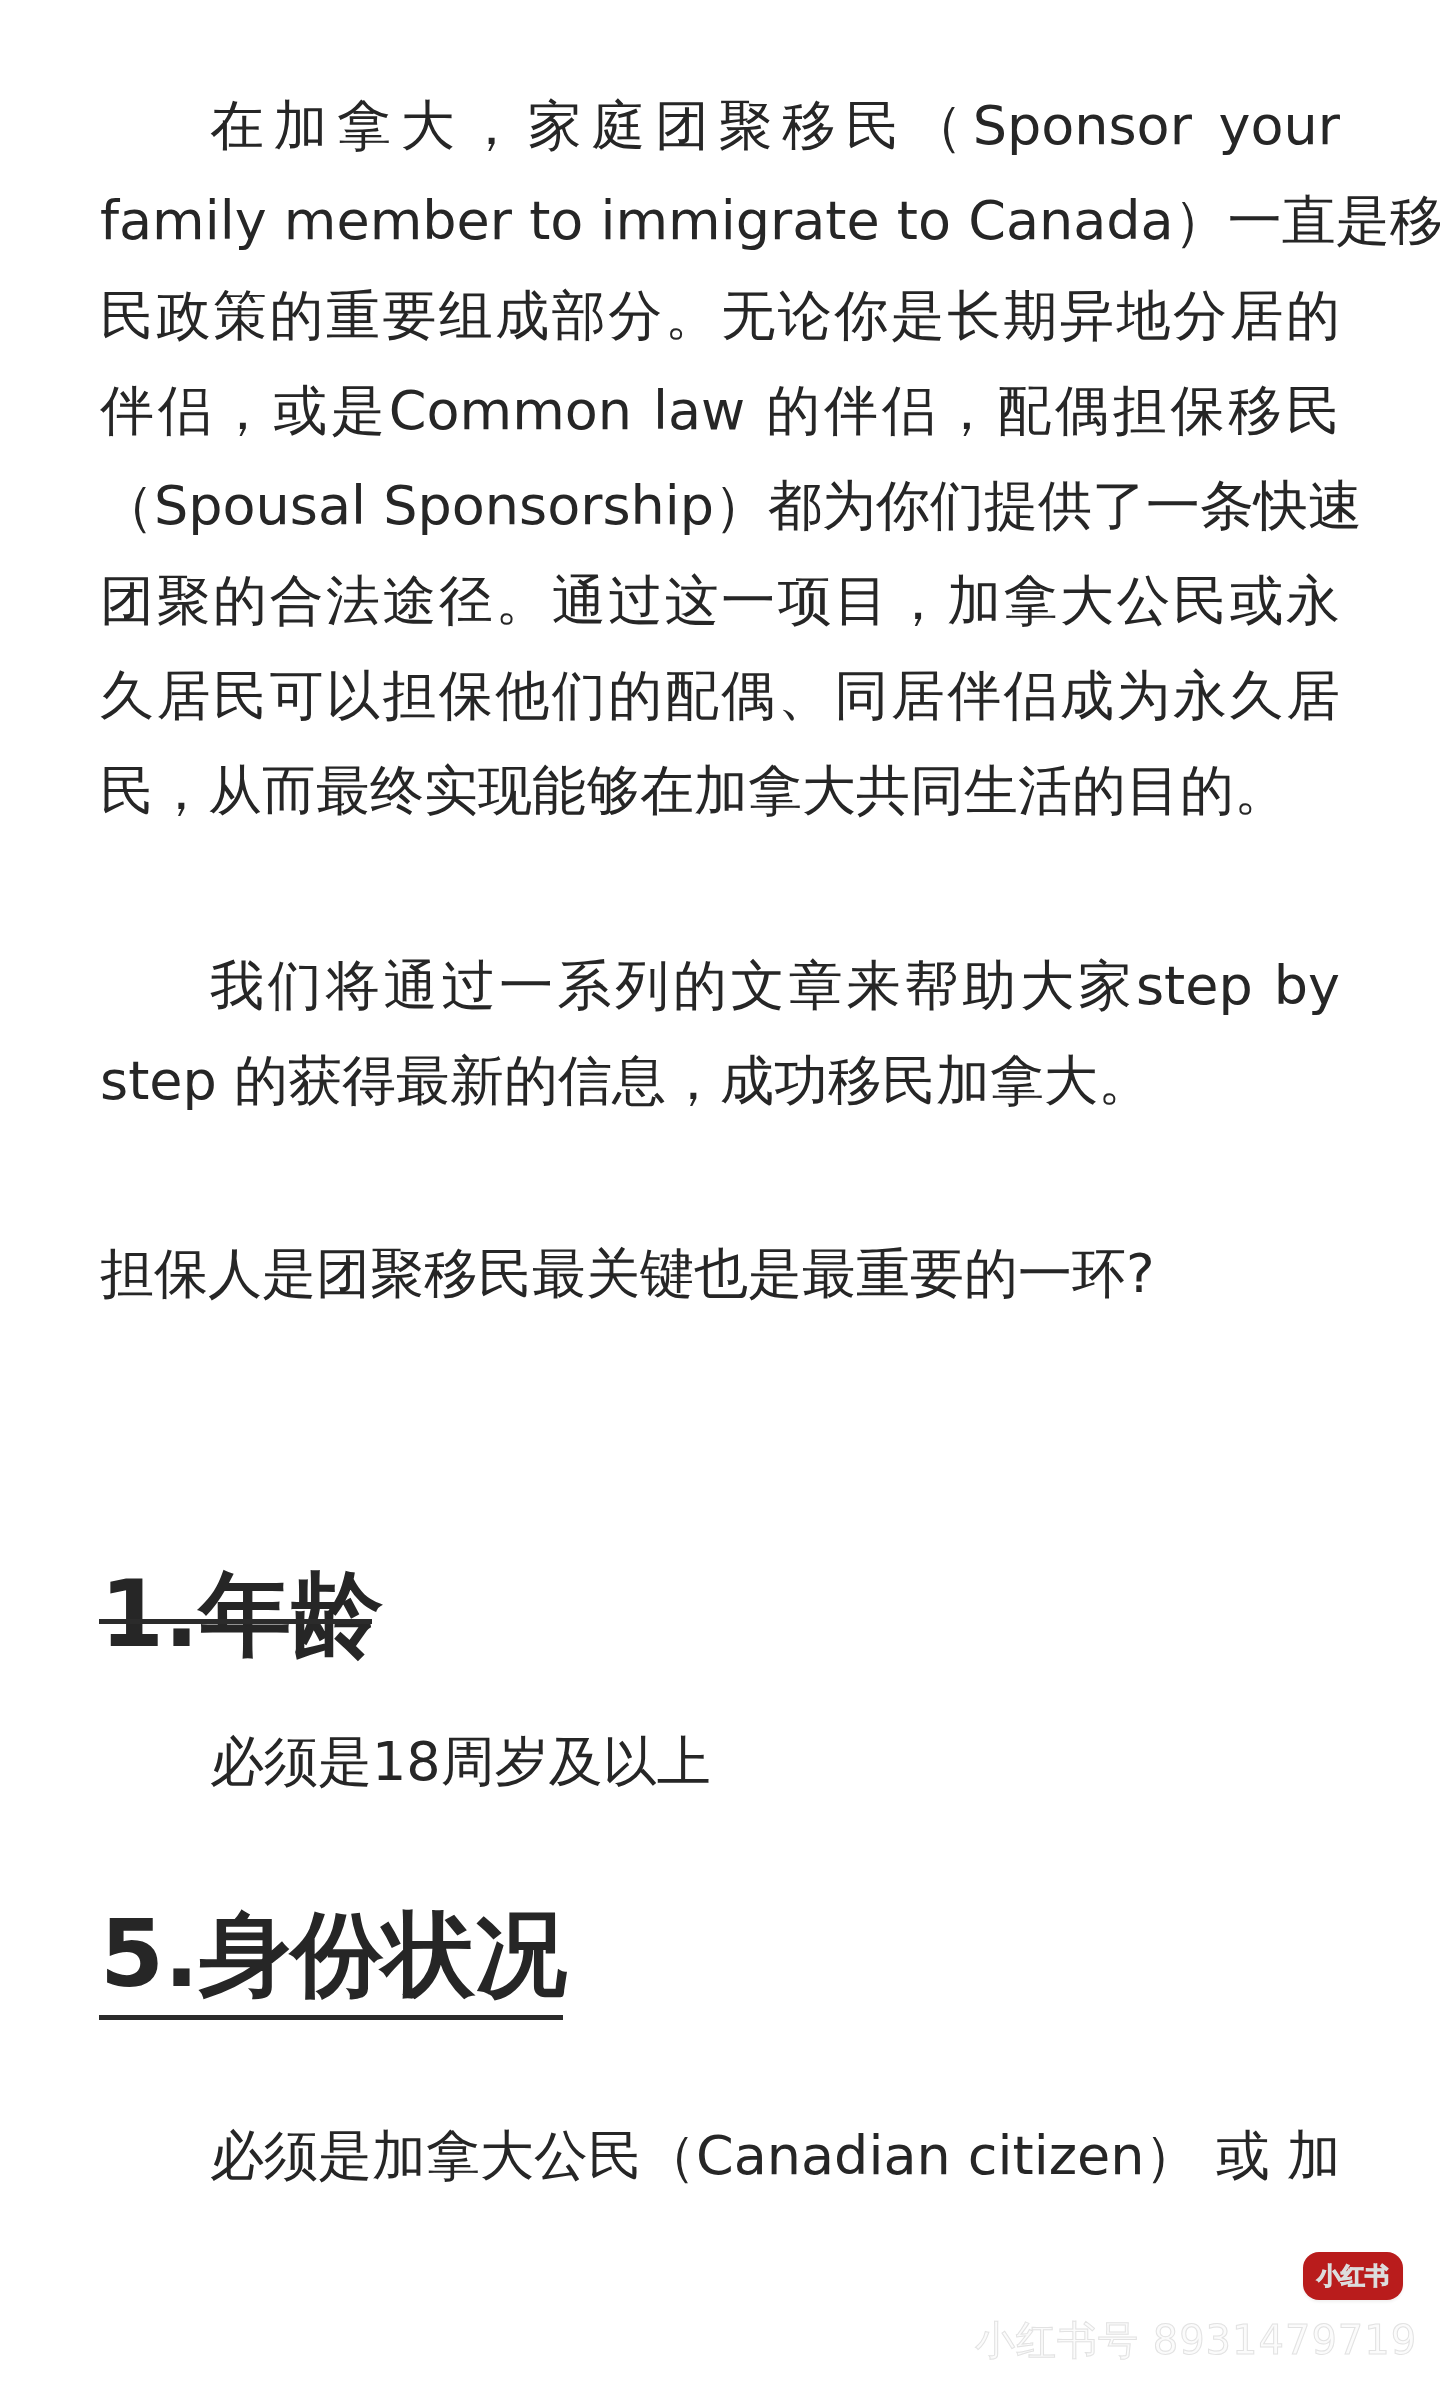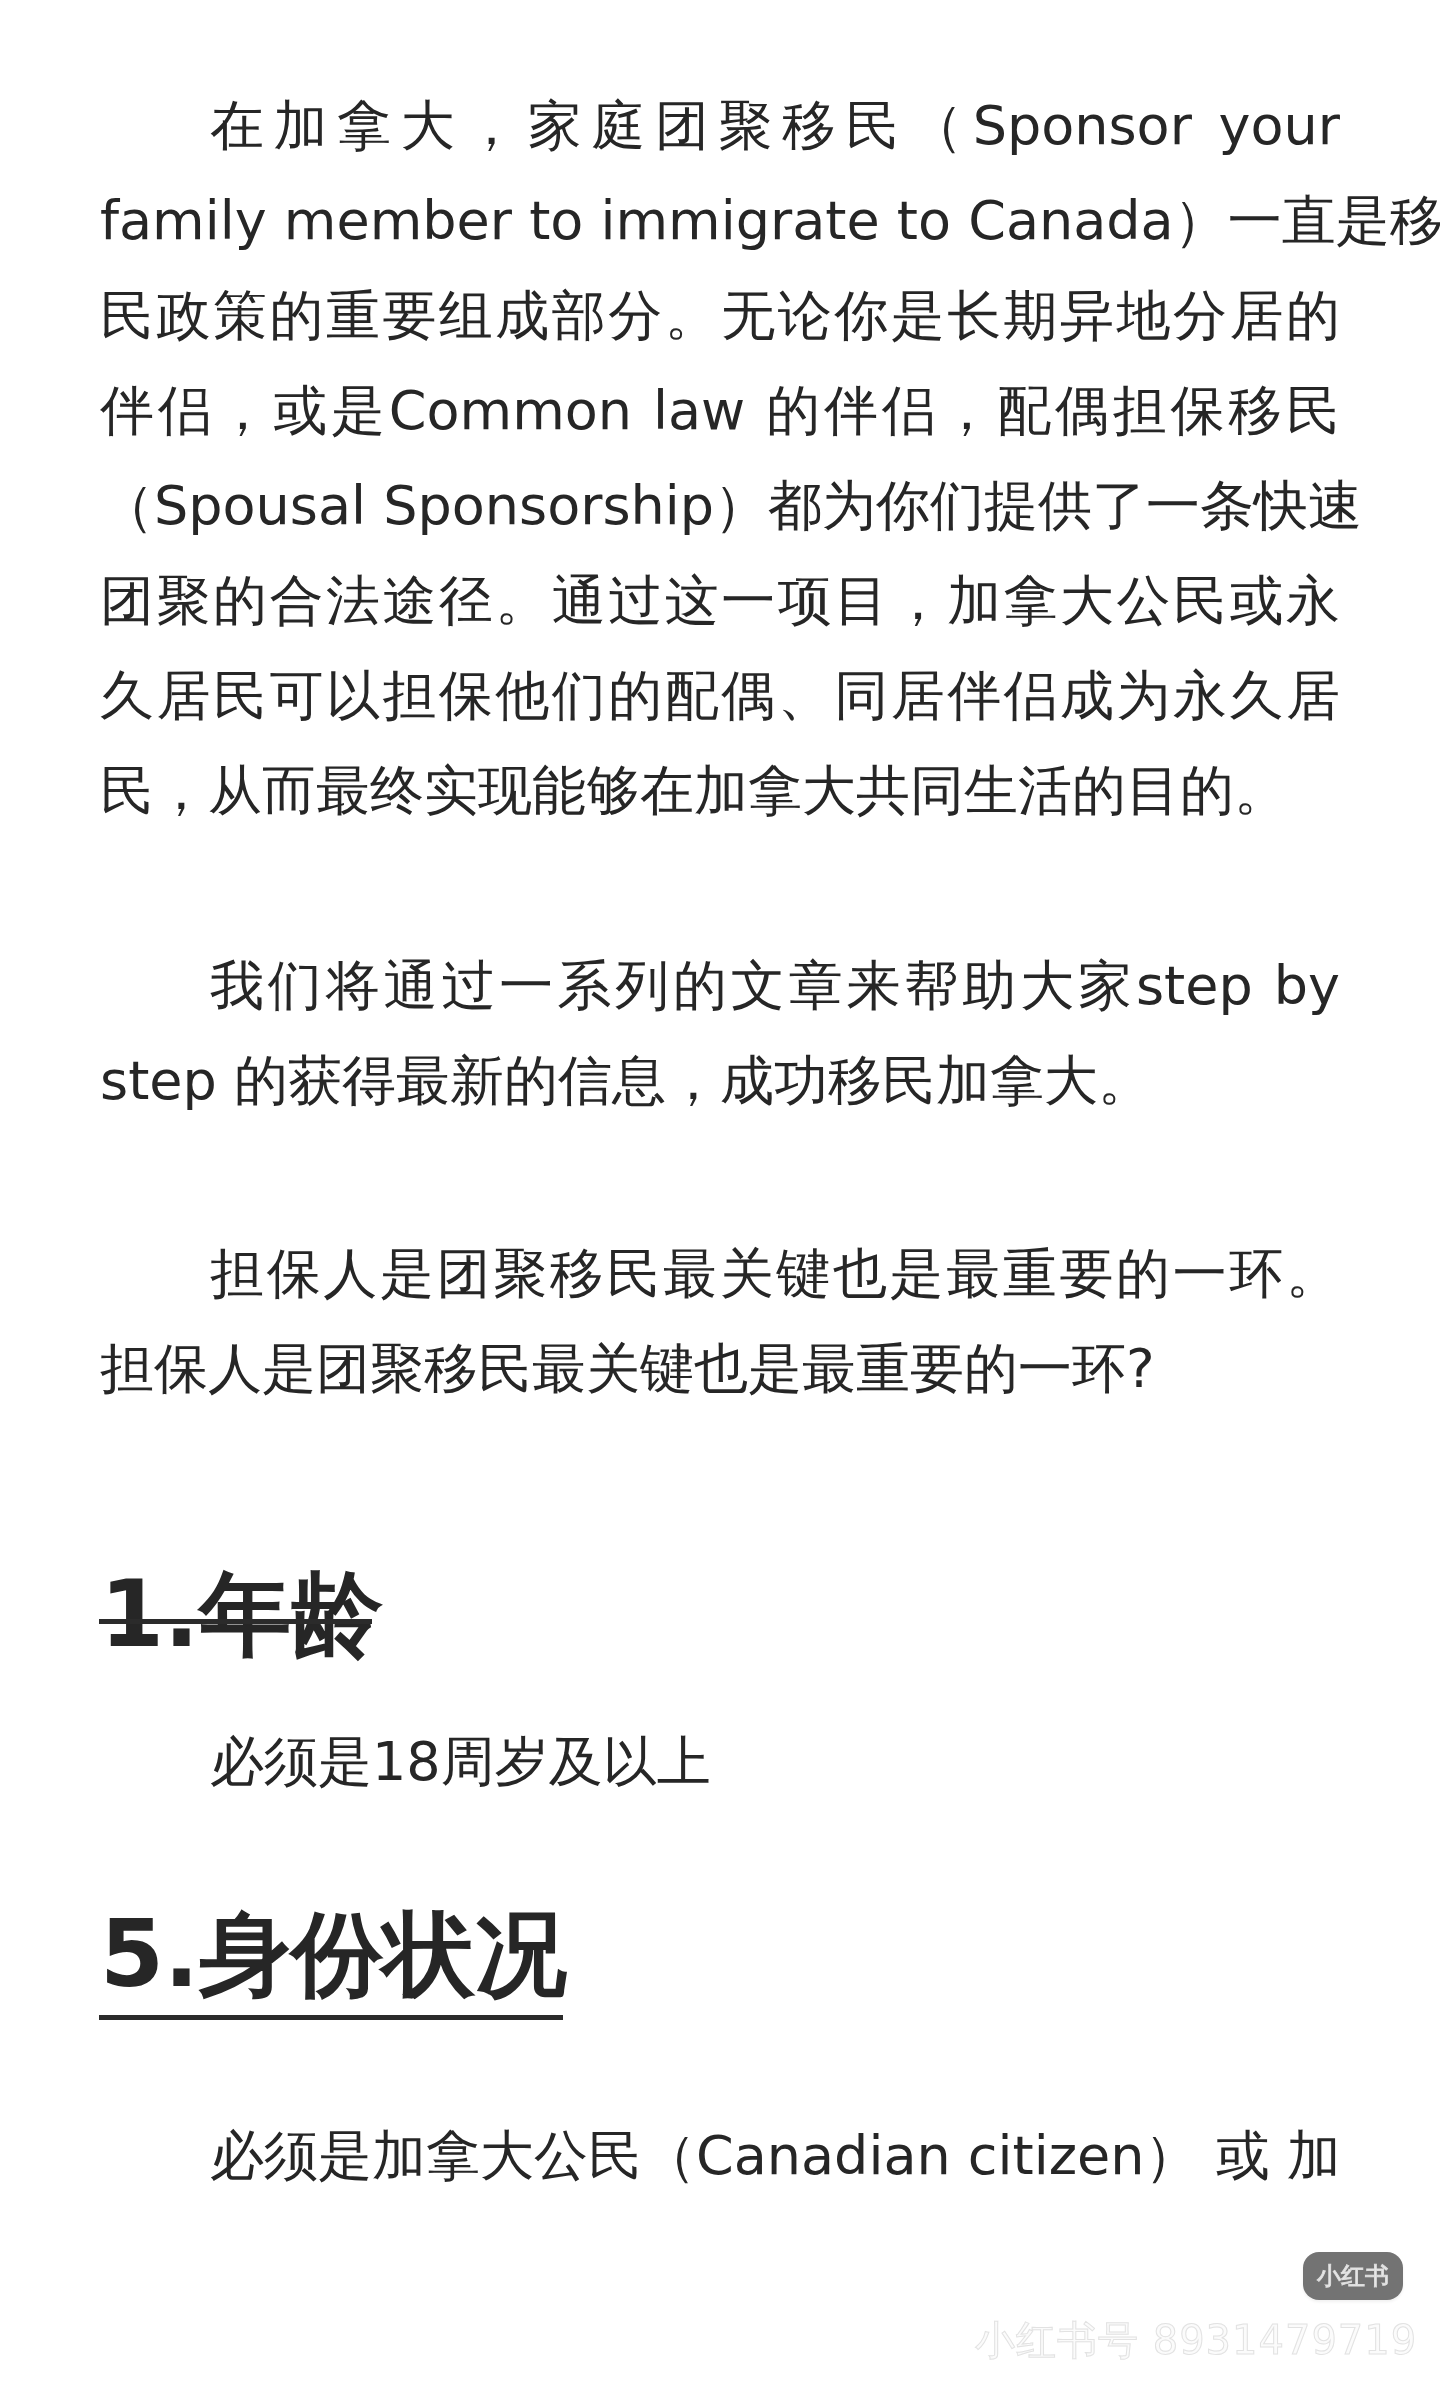--- a/index.html
+++ b/index.html
@@ -77,28 +77,28 @@
     .underline.u1 { top: 1619px; width: 273px; }
     .underline.u2 { top: 2015px; width: 464px; }
 
     .watermark-badge {
       position: absolute;
       left: 1303px;
       top: 2252px;
       width: 100px;
       height: 48px;
       border-radius: 16px;
-      background: #737373;
+      background: #b91c1c;
       box-shadow: 0 2px 3px rgba(0,0,0,0.06);
       display: flex;
       align-items: center;
       justify-content: center;
       font-size: 24px;
       color: #e9e9e9;
-      font-weight: normal;
+      font-weight: bold;
       -webkit-text-stroke: 1px #dcdcdc;
     }
     .watermark-text {
       position: absolute;
       left: 975px;
       top: 2312px;
       width: 432px;
       font-size: 40px;
       line-height: 56px;
       color: #fbfbfb;
@@ -123,21 +123,20 @@
     <span class="ln">family member to immigrate to Canada）一直是移</span>
     <span class="ln">民政策的重要组成部分。无论你是长期异地分居的</span>
     <span class="ln">伴侣，或是Common law 的伴侣，配偶担保移民</span>
     <span class="ln">（Spousal Sponsorship）都为你们提供了一条快速</span>
     <span class="ln">团聚的合法途径。通过这一项目，加拿大公民或永</span>
     <span class="ln">久居民可以担保他们的配偶、同居伴侣成为永久居</span>
     <span class="ln last">民，从而最终实现能够在加拿大共同生活的目的。</span>
   </p>
 
   <p class="para p3">
-    <span class="ln first">担保人是团聚移民最关键也是最重要的一环。</span>
     <span class="ln last">担保人是团聚移民最关键也是最重要的一环?</span>
   </p>
 
   <h2 class="heading h1">1.年龄</h2>
   <div class="underline u1"></div>
 
   <p class="para p4">
     <span class="ln first last">必须是18周岁及以上</span>
   </p>
 

